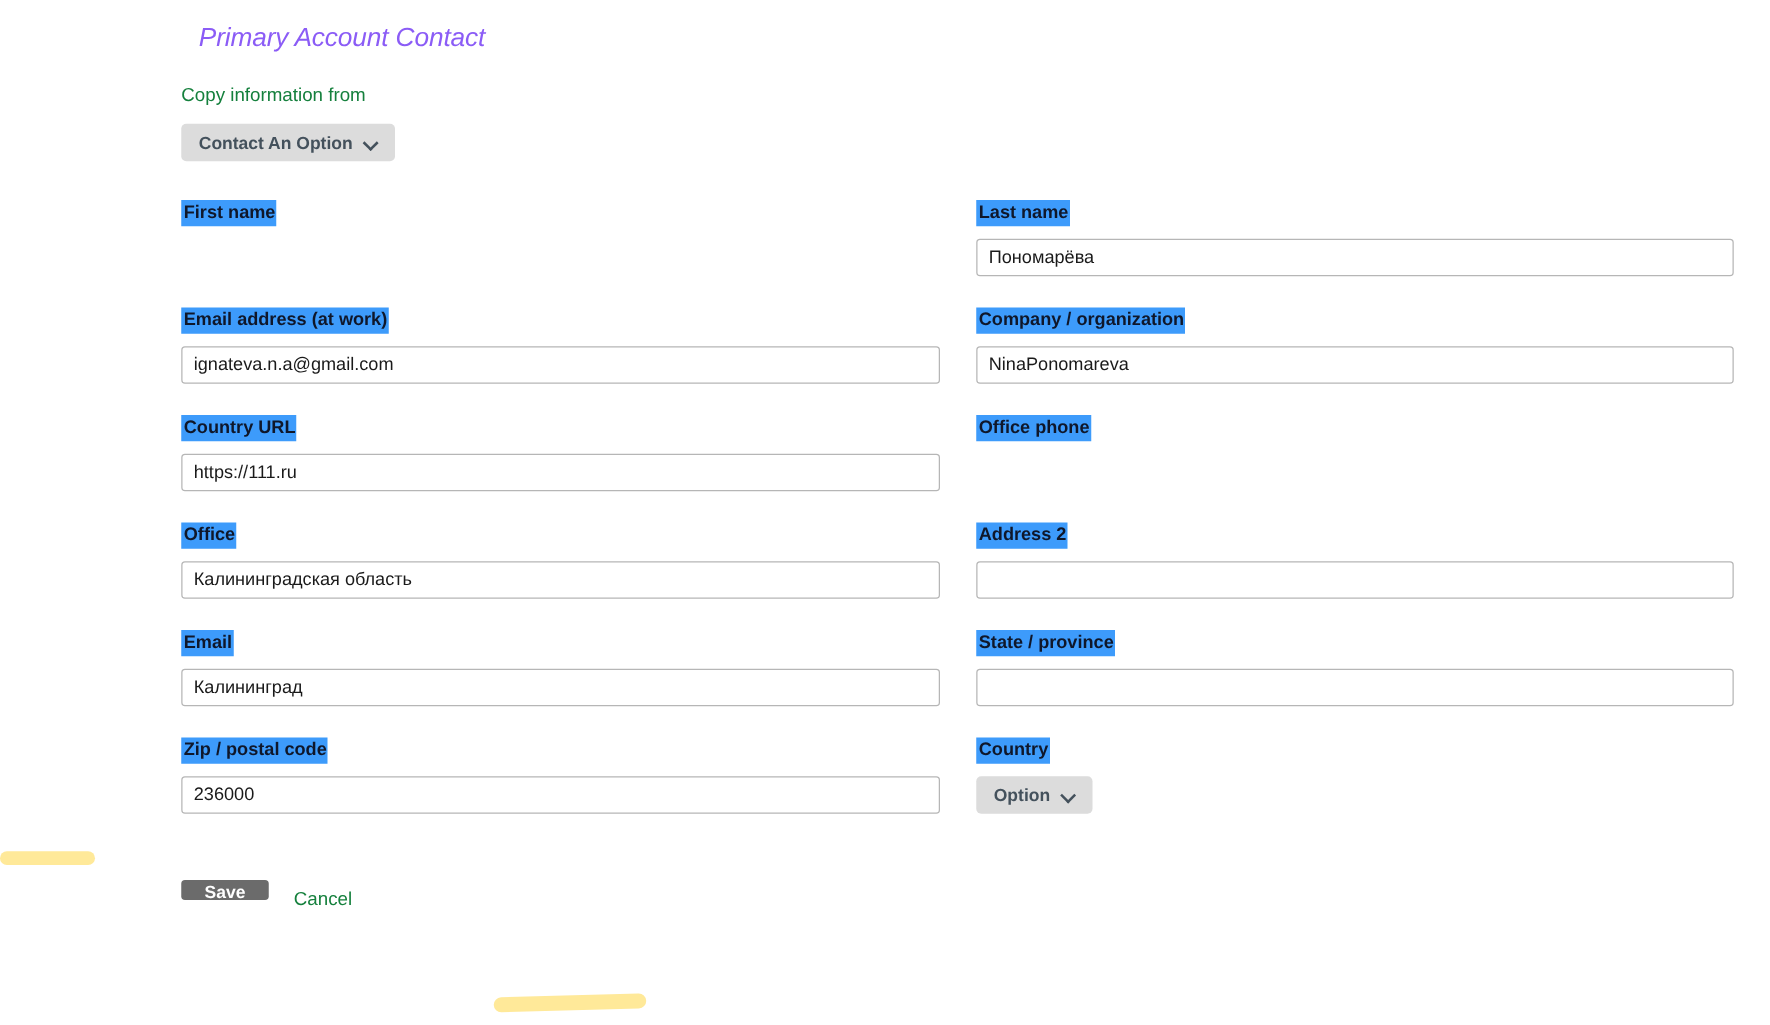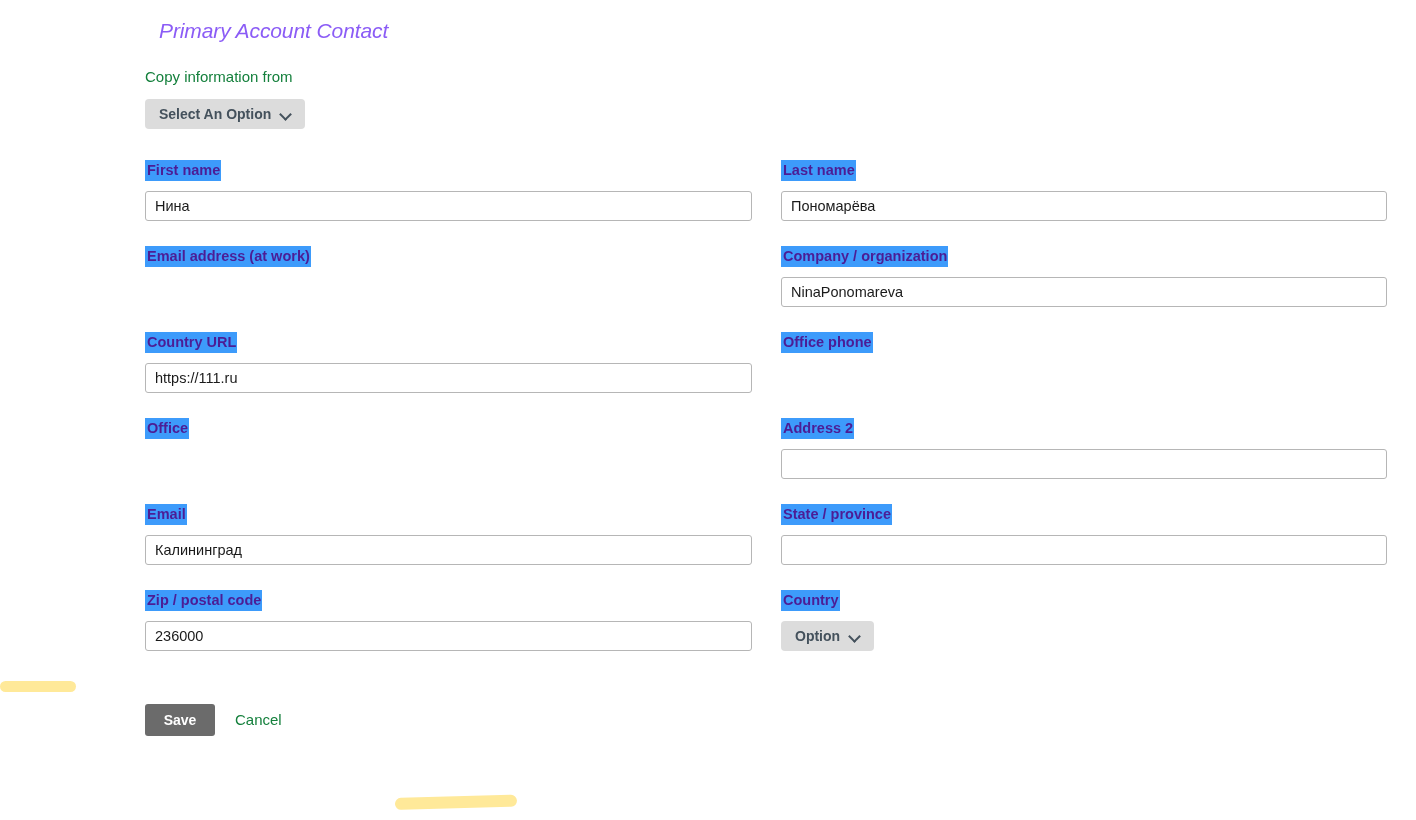--- a/index.html
+++ b/index.html
@@ -90,21 +90,21 @@
   
   .field {
     position: absolute;
   }
   .field.col-left  { left: 145px; width: 607px; }
   .field.col-right { left: 781px; width: 606px; }
 
   .field-label {
     display: inline-block;
     background: #3d9bfb;
-    color: #4c1d95;
+    color: #0f172a;
     font-size: 14.5px;
     font-weight: 700;
     line-height: 19px;
     padding: 1px 1px 1px 2px;
     white-space: nowrap;
   }
 
   .field-input {
     display: block;
     width: 100%;
@@ -128,21 +128,21 @@
   .row4 { top: 418px; }
   .row5 { top: 504px; }
   .row6 { top: 590px; }
 
   
   .btn-save {
     position: absolute;
     left: 145px;
     top: 704px;
     width: 70px;
-    height: 32px;
+    height: 16px;
     background: #6b6b6b;
     border: none;
     border-radius: 3px;
     color: #ffffff;
     font-family: "Liberation Sans", sans-serif;
     font-size: 14px;
     font-weight: 700;
     cursor: pointer;
   }
 
@@ -185,32 +185,32 @@
 </head>
 <body>
 
 <div class="page">
 
   <div class="section-title">Primary Account Contact</div>
 
   <div class="copy-label">Copy information from</div>
 
   <button class="pill-select" id="copy-from-select">
-    <span>Select An Option</span>
+    <span>Contact An Option</span>
     <span class="chev"></span>
   </button>
 
   <div id="fields-root">
-      <div class="field col-left row1"><span class="field-label">First name</span><input type="text" class="field-input" placeholder="" value="Нина" style=""></div>
+      <div class="field col-left row1"><span class="field-label">First name</span></div>
       <div class="field col-right row1"><span class="field-label">Last name</span><input type="text" class="field-input" placeholder="" value="Пономарёва" style=""></div>
-      <div class="field col-left row2"><span class="field-label">Email address (at work)</span></div>
+      <div class="field col-left row2"><span class="field-label">Email address (at work)</span><input type="text" class="field-input" placeholder="" value="ignateva.n.a@gmail.com" style=""></div>
       <div class="field col-right row2"><span class="field-label">Company / organization</span><input type="text" class="field-input" placeholder="" value="NinaPonomareva" style=""></div>
       <div class="field col-left row3"><span class="field-label">Country URL</span><input type="text" class="field-input" placeholder="" value="https://111.ru" style=""></div>
       <div class="field col-right row3"><span class="field-label">Office phone</span></div>
-      <div class="field col-left row4"><span class="field-label">Office</span></div>
+      <div class="field col-left row4"><span class="field-label">Office</span><input type="text" class="field-input" placeholder="" value="Калининградская область" style=""></div>
       <div class="field col-right row4"><span class="field-label">Address 2</span><input type="text" class="field-input" placeholder="" style=""></div>
       <div class="field col-left row5"><span class="field-label">Email</span><input type="text" class="field-input" placeholder="" value="Калининград" style=""></div>
       <div class="field col-right row5"><span class="field-label">State / province</span><input type="text" class="field-input" placeholder="" style=""></div>
       <div class="field col-left row6"><span class="field-label">Zip / postal code</span><input type="text" class="field-input" placeholder="" value="236000" style=""></div>
     </div>
 
   <div class="field col-right row6">
     <span class="field-label">Country</span>
   </div>
   <button class="pill-select" id="country-select">

